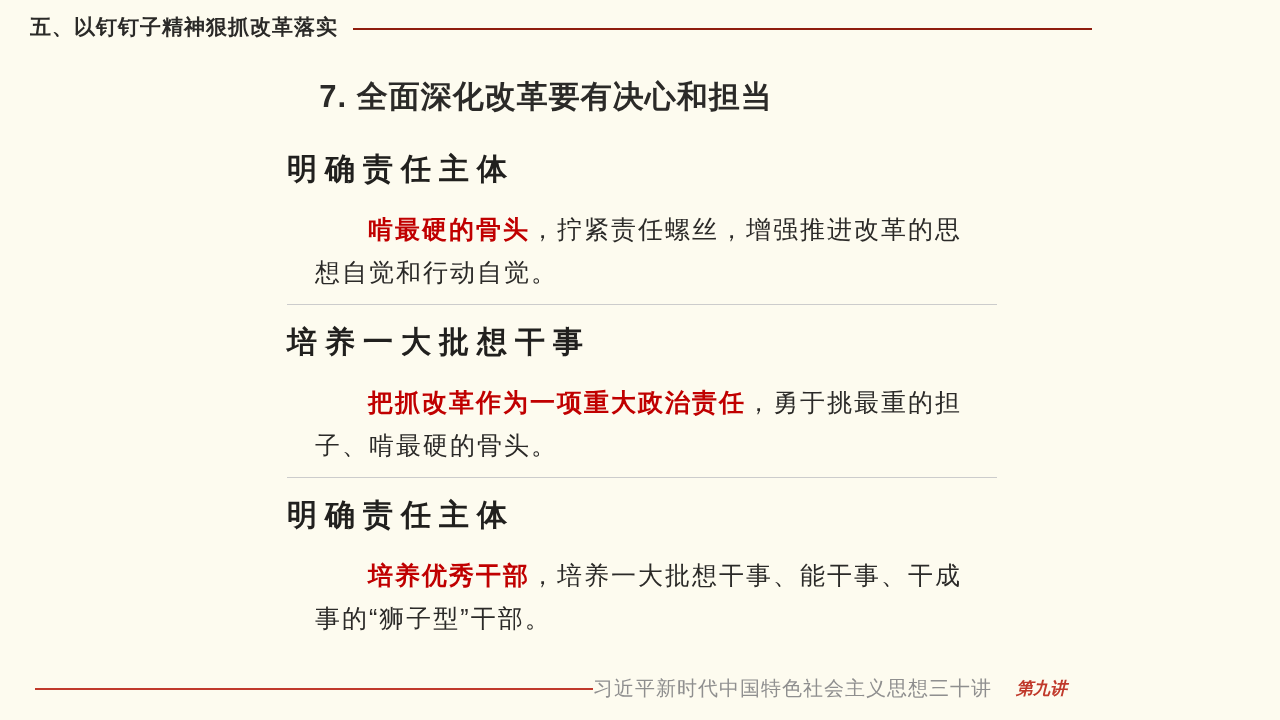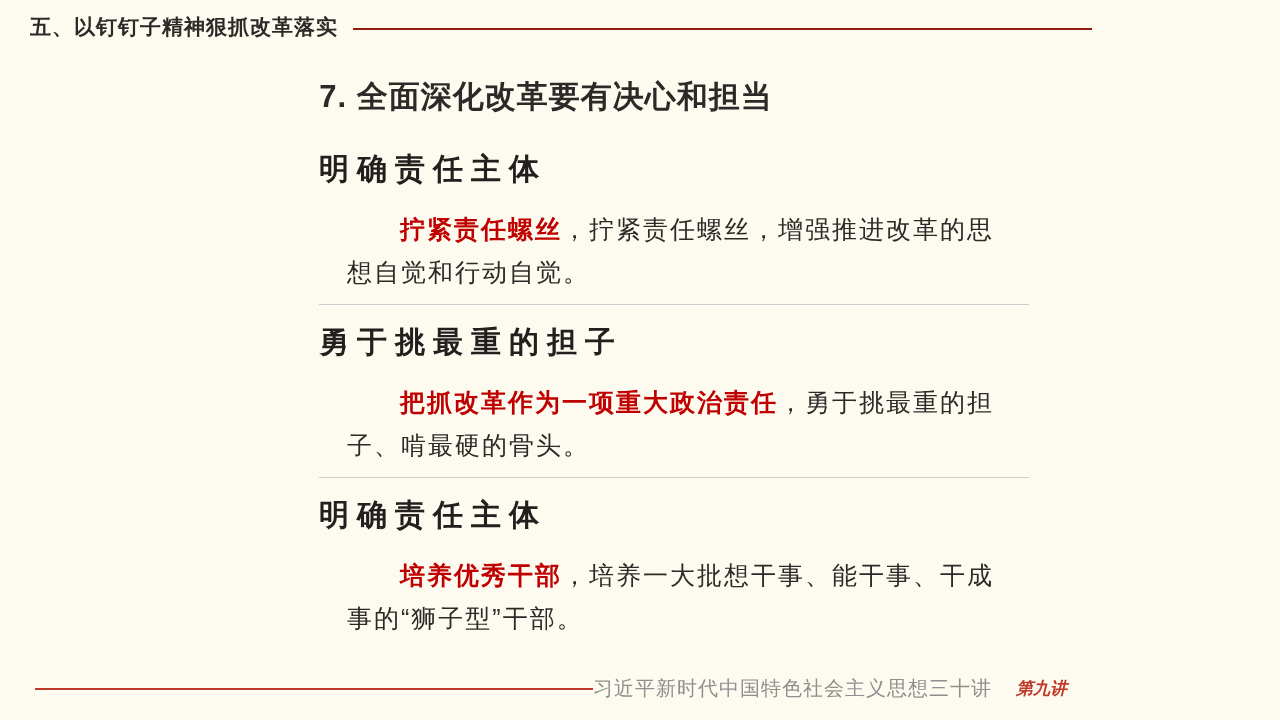--- a/index.html
+++ b/index.html
@@ -28,21 +28,20 @@
     position: absolute; top: 76px; left: 0; width: 100%;
     text-align: center;
     font-size: 31px; font-weight: bold; letter-spacing: 1px;
     color: var(--ink, #2B2A28);
   }
 
   
   .content {
     position: absolute; left: 287px; top: 140px; width: 710px;
     padding-top: 8px;
-    margin-left: 32px;
   }
   .section-heading {
     font-family: cursive;
     font-size: 30px; font-weight: bold; letter-spacing: 8px;
     line-height: 42px;
     color: #21201e;
   }
   .section-para {
     margin: 18px 0 0 28px;
     width: 656px;
@@ -88,27 +87,27 @@
 
   <div class="kicker">五、以钉钉子精神狠抓改革落实</div>
   <div class="top-rule"></div>
 
   <div class="title">7. 全面深化改革要有决心和担当</div>
 
   <div class="content">
 
     <div class="section">
       <div class="section-heading">明确责任主体</div>
-      <p class="section-para"><span class="highlight">拧紧责任螺丝</span><span>，拧紧责任螺丝，增强推进改革的思想自觉和行动自觉。</span></p>
+      <p class="section-para"><span class="highlight">啃最硬的骨头</span><span>，拧紧责任螺丝，增强推进改革的思想自觉和行动自觉。</span></p>
     </div>
 
     <hr class="divider">
 
     <div class="section">
-      <div class="section-heading">勇于挑最重的担子</div>
+      <div class="section-heading">培养一大批想干事</div>
       <p class="section-para"><span class="highlight">把抓改革作为一项重大政治责任</span><span>，勇于挑最重的担子、啃最硬的骨头。</span></p>
     </div>
 
     <hr class="divider">
 
     <div class="section">
       <div class="section-heading">明确责任主体</div>
       <p class="section-para"><span class="highlight">培养优秀干部</span><span>，培养一大批想干事、能干事、干成事的“狮子型”干部。</span></p>
     </div>
 

